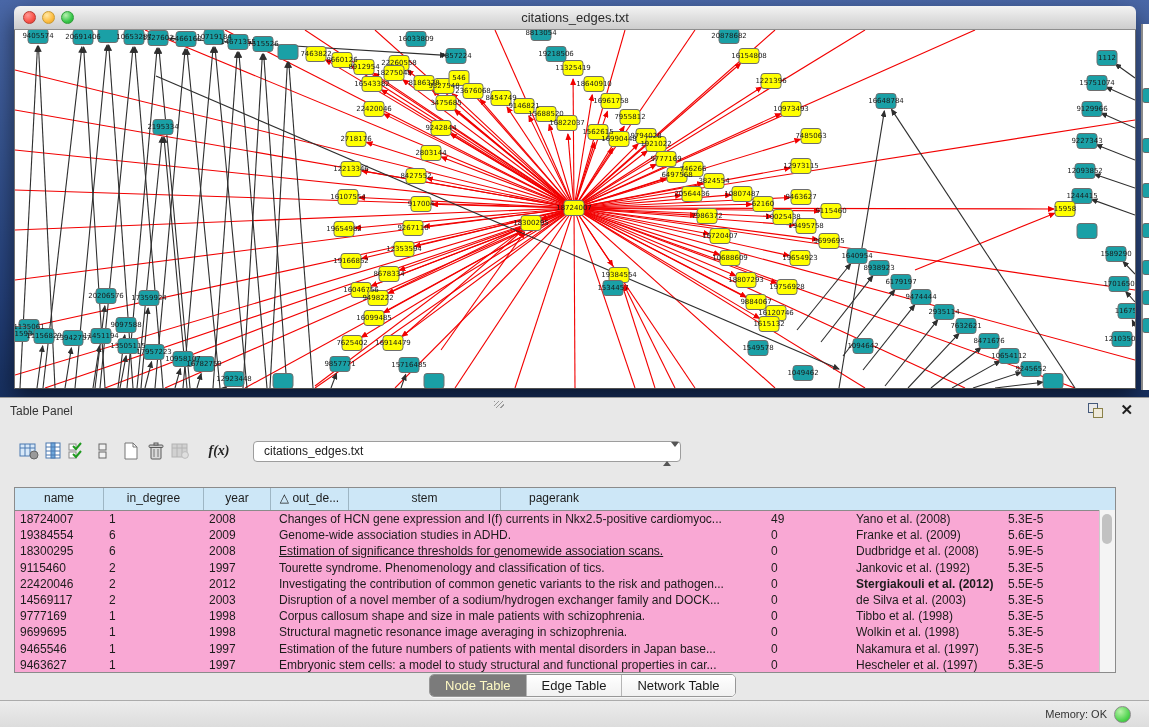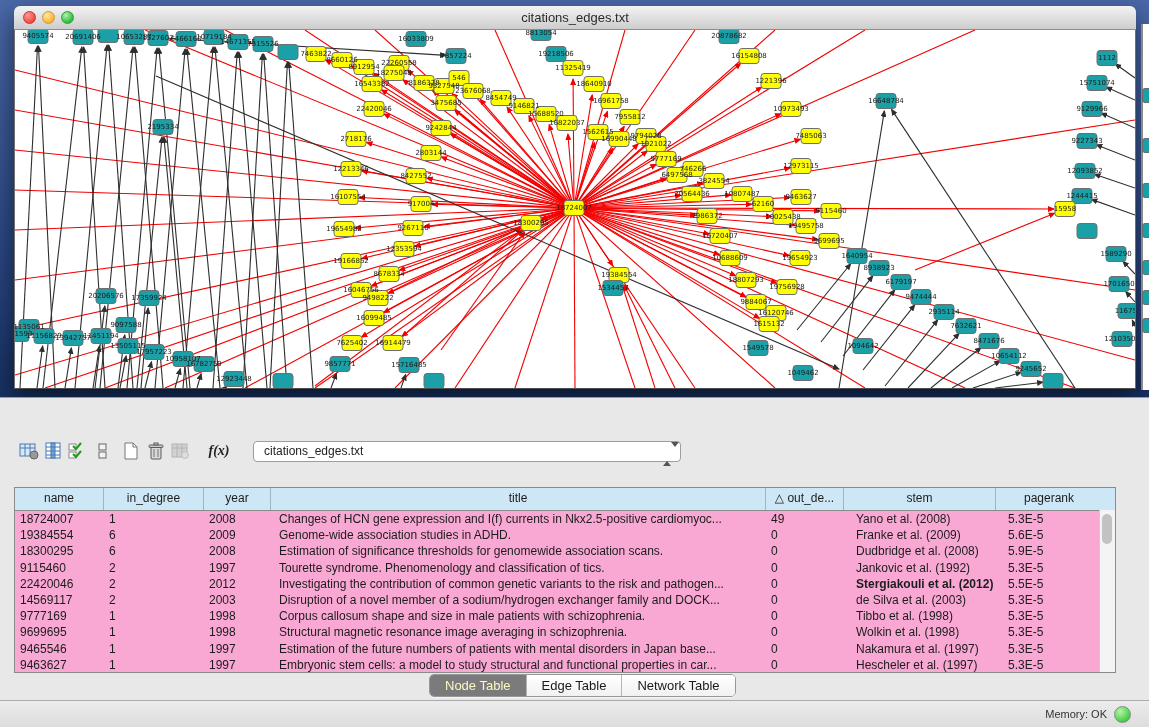--- a/index.html
+++ b/index.html
@@ -529,20 +529,29 @@
             <text x="1113" y="283" font-size="7" text-anchor="middle" fill="#1a1a1a" font-family="&quot;DejaVu Sans&quot;,sans-serif">116753</text>
             <text x="1107" y="311" font-size="7" text-anchor="middle" fill="#1a1a1a" font-family="&quot;DejaVu Sans&quot;,sans-serif">12103504</text>
           </g>
       </svg>
     </div>
   </div>
   <div class="sliver"></div>
 </div>
 
 <div class="table-panel">
+  <div class="tp-header">
+    <div class="grip"></div>
+    <span class="tp-title">Table Panel</span>
+    <div class="tp-float">
+        <span class="sq1"></span>
+        <span class="sq2"></span>
+      </div>
+    <div class="tp-close">✕</div>
+  </div>
   <div class="toolbar">
     <div id="tb-icons">
         <button class="tb-btn" style="left: 16px;">
           <svg width="20" height="18">
             <rect x="1" y="2" width="15" height="12" fill="#d7e8f8" stroke="#4a78b0"></rect>
             <line x1="1" y1="6" x2="16" y2="6" stroke="#4a78b0"></line>
             <line x1="6" y1="2" x2="6" y2="14" stroke="#4a78b0"></line>
             <line x1="11" y1="2" x2="11" y2="14" stroke="#4a78b0"></line>
             <circle cx="15" cy="13" r="4" fill="#9a9a9a" stroke="#666"></circle>
           </svg>
@@ -599,21 +608,20 @@
     <div class="combo">
       <span>citations_edges.txt</span>
       <span class="stepper"><span class="up"></span><span class="down"></span></span>
     </div>
   </div>
   <div class="grid">
     <div class="grid-head" id="grid-head">
         <div class="gh-cell" style="width: 89px;">name</div>
         <div class="gh-cell" style="width: 100px;">in_degree</div>
         <div class="gh-cell" style="width: 67px;">year</div>
-        <div class="gh-cell" style="width: 495px;">title</div>
         <div class="gh-cell" style="width: 78px;">△ out_de...</div>
         <div class="gh-cell" style="width: 152px;">stem</div>
         <div class="gh-cell" style="width: 106px;">pagerank</div>
       </div>
     <div class="grid-body" id="grid-body">
         <div class="g-row">
           <div class="g-cell" style="width: 89px;">18724007</div>
           <div class="g-cell" style="width: 100px;">1</div>
           <div class="g-cell" style="width: 67px;">2008</div>
           <div class="g-cell" style="width: 495px; padding-left: 8px;">Changes of HCN gene expression and I(f) currents in Nkx2.5-positive cardiomyoc...</div>
@@ -627,21 +635,21 @@
           <div class="g-cell" style="width: 67px;">2009</div>
           <div class="g-cell" style="width: 495px; padding-left: 8px;">Genome-wide association studies in ADHD.</div>
           <div class="g-cell" style="width: 78px;">0</div>
           <div class="g-cell" style="width: 152px; padding-left: 12px;">Franke et al. (2009)</div>
           <div class="g-cell" style="width: 106px; padding-left: 12px;">5.6E-5</div>
         </div>
         <div class="g-row">
           <div class="g-cell" style="width: 89px;">18300295</div>
           <div class="g-cell" style="width: 100px;">6</div>
           <div class="g-cell" style="width: 67px;">2008</div>
-          <div class="g-cell" style="width: 495px; padding-left: 8px;">Estimation of significance thresholds for genomewide association scans.</div>
+          <div class="g-cell" style="width: 495px; padding-left: 8px; text-decoration: underline;">Estimation of significance thresholds for genomewide association scans.</div>
           <div class="g-cell" style="width: 78px;">0</div>
           <div class="g-cell" style="width: 152px; padding-left: 12px;">Dudbridge et al. (2008)</div>
           <div class="g-cell" style="width: 106px; padding-left: 12px;">5.9E-5</div>
         </div>
         <div class="g-row">
           <div class="g-cell" style="width: 89px;">9115460</div>
           <div class="g-cell" style="width: 100px;">2</div>
           <div class="g-cell" style="width: 67px;">1997</div>
           <div class="g-cell" style="width: 495px; padding-left: 8px;">Tourette syndrome. Phenomenology and classification of tics.</div>
           <div class="g-cell" style="width: 78px;">0</div>

